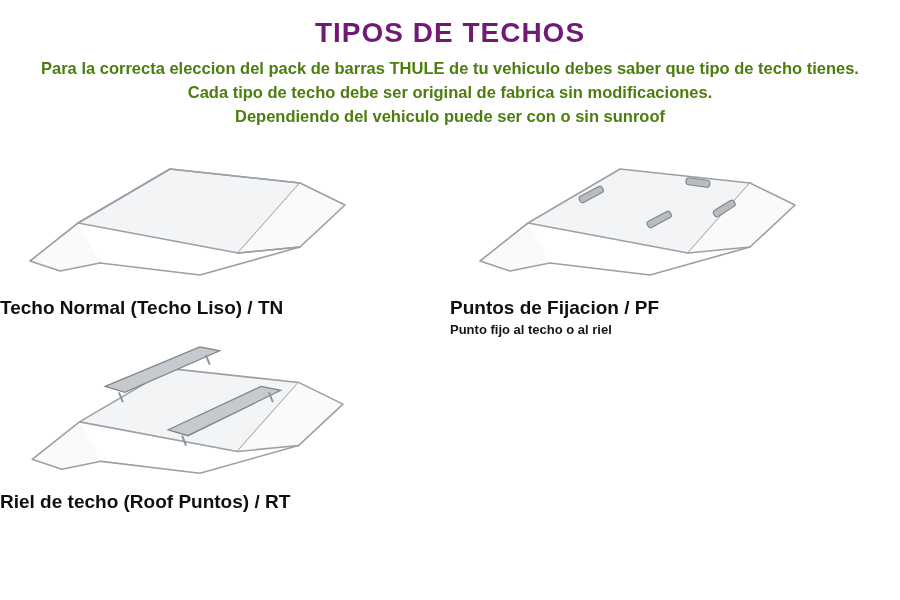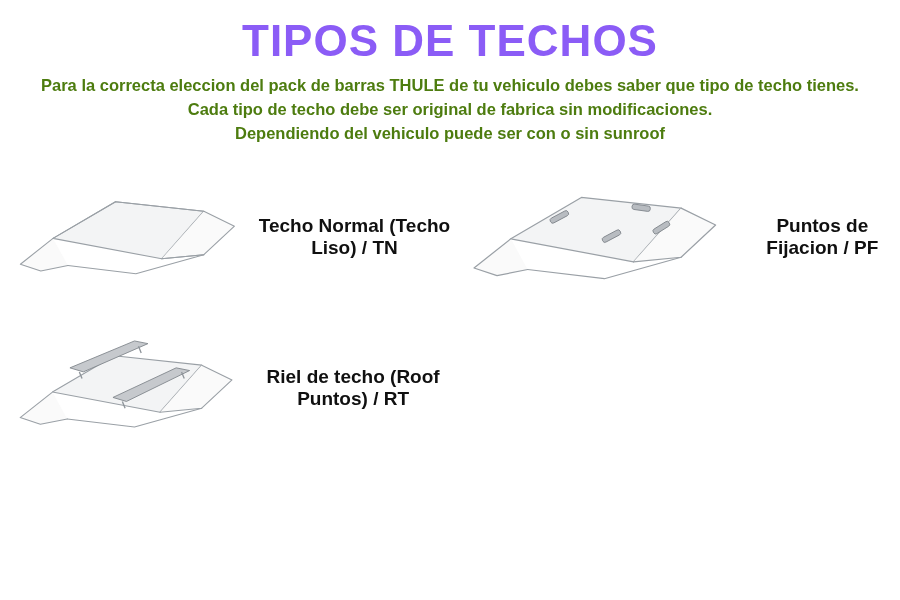--- a/index.html
+++ b/index.html
@@ -15,26 +15,26 @@
     overflow: hidden;
   }
   .page {
     position: relative;
     width: 900px;
     height: 600px;
     box-sizing: border-box;
   }
   .title {
     text-align: center;
-    font-size: 44px;
+    font-size: 28px;
     font-weight: bold;
     letter-spacing: 1px;
     margin: 18px 0 0 0;
     line-height: 1.05;
-    color: #8b5cf6;
+    color: #701a75;
   }
   .subtitle-block {
     text-align: center;
     margin-top: 10px;
   }
   .subtitle-line {
     font-size: 16.5px;
     font-weight: bold;
     line-height: 1.45;
     color: #4d7c0f;
@@ -44,22 +44,22 @@
     margin-top: 14px;
     display: grid;
     grid-template-columns: 1fr 1fr;
     grid-template-rows: auto auto;
     column-gap: 0px;
     row-gap: 2px;
   }
   .cell {
     position: relative;
     display: flex;
-    flex-direction: row;
-    align-items: center;
+    flex-direction: column;
+    align-items: flex-start;
     justify-content: flex-start;
   }
   .art {
     width: 380px;
     height: 150px;
     display: block;
   }
   .cell-title {
     font-size: 19px;
     font-weight: bold;
@@ -124,20 +124,21 @@
         </g>
 
         <g fill="#b8bcc1" stroke="#7f858b" stroke-width="1.1">
           <rect x="128" y="48" width="26" height="7" rx="3" transform="rotate(-28 141 51)"></rect>
           <rect x="196" y="73" width="26" height="7" rx="3" transform="rotate(-28 209 76)"></rect>
           <rect x="236" y="36" width="24" height="7" rx="3" transform="rotate(8 248 39)"></rect>
           <rect x="262" y="62" width="24" height="7" rx="3" transform="rotate(-32 274 65)"></rect>
         </g>
       </svg>
       <div class="cell-title">Puntos de Fijacion / PF</div>
+      <div class="cell-sub">Punto fijo al techo o al riel</div>
     </div>
 
 
     <div class="cell row2">
       <svg class="art" viewBox="0 0 380 150">
         <g fill="none" stroke="#9aa0a6" stroke-width="1.6" stroke-linejoin="round" stroke-linecap="round">
           <path d="M78,84 L170,30 L300,44 L238,114 Z" fill="#f3f4f5"></path>
           <path d="M78,84 L30,122 L60,132 L100,124" fill="#fafafa"></path>
           <path d="M300,44 L345,66 L300,108 L238,114" fill="#fafafa"></path>
           <path d="M100,124 L200,136 L300,108"></path>

